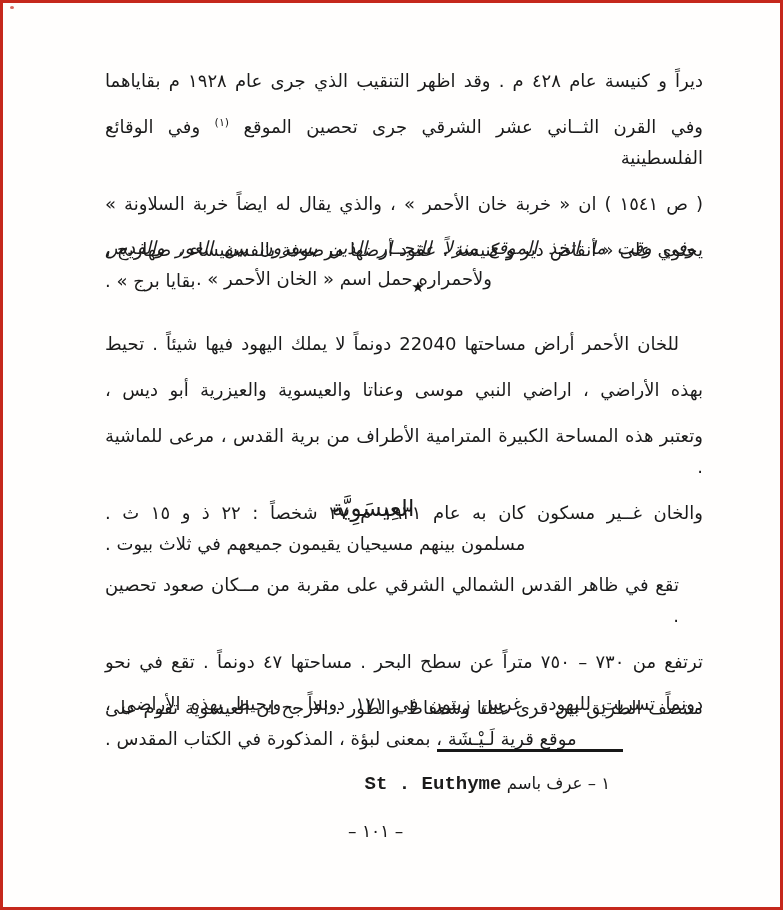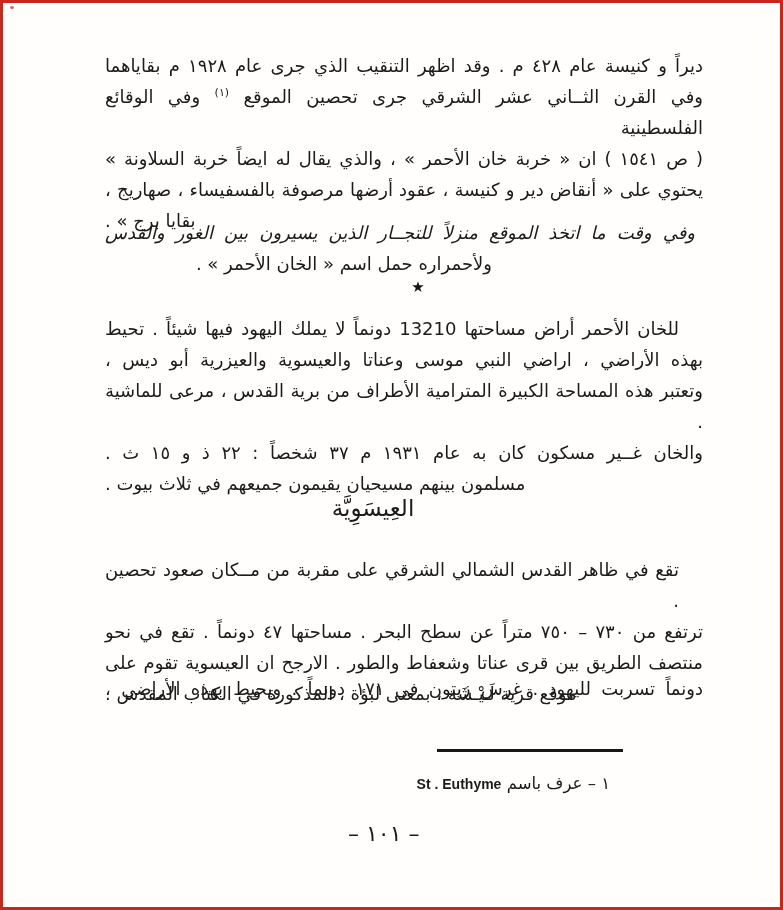--- a/index.html
+++ b/index.html
@@ -13,43 +13,43 @@
   .scan-frame {
     position:absolute; inset:0;
     border:3px solid var(--accent);
     pointer-events:none; z-index:5;
   }
   .speck { position:absolute; left:10px; top:6px; width:4px; height:3px; background:var(--accent); opacity:.7; border-radius:50%; }
 
   .text-col { position:absolute; left:105px; right:80px; direction:rtl; }
   .para { font-size:18px; line-height:31px; }
   .line { display:block; white-space:nowrap; }
-  .full  { white-space:normal; text-align:justify; text-align-last:justify; }
+  .full  { white-space:normal; text-align:justify; text-align-last:justify;margin-top:15px; }
   .rline { text-align:left; }
   .lline { text-align:left; }
   .ind   { padding-right:24px; }
   .ind-sm{ padding-right:8px;font-style:italic; }
   .offset-line { text-align:right; padding-left:0; margin-right:0; position:relative; right:211px; }
 
   sup.fn-ref { font-size:11px; vertical-align:super; line-height:0; letter-spacing:1px; }
 
   .star-divider { position:absolute; left:105px; right:80px; text-align:center; font-size:15px; color:#141414; }
   .star-divider .glyph { position:relative; left:14px; }
 
   .section-heading {
     position:absolute; left:105px; right:80px; direction:rtl;
     text-align:center; font-size:23px; line-height:36px;
   }
   .section-heading .h-inner { position:relative; left:-31px; }
 
   .footnote-rule { position:absolute; top:749px; right:160px; width:186px; height:3px; background:#181818; }
   .footnote { position:absolute; top:771px; right:173px; direction:rtl; font-size:16.5px; line-height:26px; white-space:nowrap; }
-  .footnote .latin { font-family:Liberation Sans, sans-serif; font-weight:bold; font-size:14px; direction:ltr; unicode-bidi:embed; }
+  .footnote .latin { font-family:Liberation Mono, monospace; font-weight:bold; font-size:19px; direction:ltr; unicode-bidi:embed; }
 
-  .page-number { position:absolute; top:821px; left:348px; direction:rtl; font-size:22px; letter-spacing:2px; }
+  .page-number { position:absolute; top:821px; left:348px; direction:rtl; font-size:17px; letter-spacing:2px; }
 </style>
 </head>
 <body>
 
 <div class="speck"></div>
 
 <div class="text-col para" style="top:50px">
   <span class="line full">ديراً و كنيسة عام ٤٢٨ م . وقد اظهر التنقيب الذي جرى عام ١٩٢٨ م بقاياهما</span>
   <span class="line full">
     <span>وفي القرن الثــاني عشر الشرقي جرى تحصين الموقع</span>
@@ -64,21 +64,21 @@
 <div class="text-col para" style="top:217px">
   <span class="line full ind-sm">وفي وقت ما اتخذ الموقع منزلاً للتجــار الذين يسيرون بين الغور والقدس</span>
   <span class="line offset-line">ولأحمراره حمل اسم « الخان الأحمر » .</span>
 </div>
 
 <div class="star-divider" style="top:278px">
   <span class="glyph">★</span>
 </div>
 
 <div class="text-col para" style="top:313px">
-  <span class="line full ind">للخان الأحمر أراض مساحتها 13210 دونماً لا يملك اليهود فيها شيئاً . تحيط</span>
+  <span class="line full ind">للخان الأحمر أراض مساحتها 22040 دونماً لا يملك اليهود فيها شيئاً . تحيط</span>
   <span class="line full">بهذه الأراضي ، اراضي النبي موسى وعناتا والعيسوية والعيزرية أبو ديس ،</span>
   <span class="line full">وتعتبر هذه المساحة الكبيرة المترامية الأطراف من برية القدس ، مرعى للماشية .</span>
   <span class="line full">والخان غــير مسكون كان به عام ١٩٣١ م ٣٧ شخصاً : ٢٢ ذ و ١٥ ث .</span>
   <span class="line lline">مسلمون بينهم مسيحيان يقيمون جميعهم في ثلاث بيوت .</span>
 </div>
 
 <div class="section-heading" style="top:490px">
   <span class="h-inner">العِيسَوِيَّة</span>
 </div>
 

